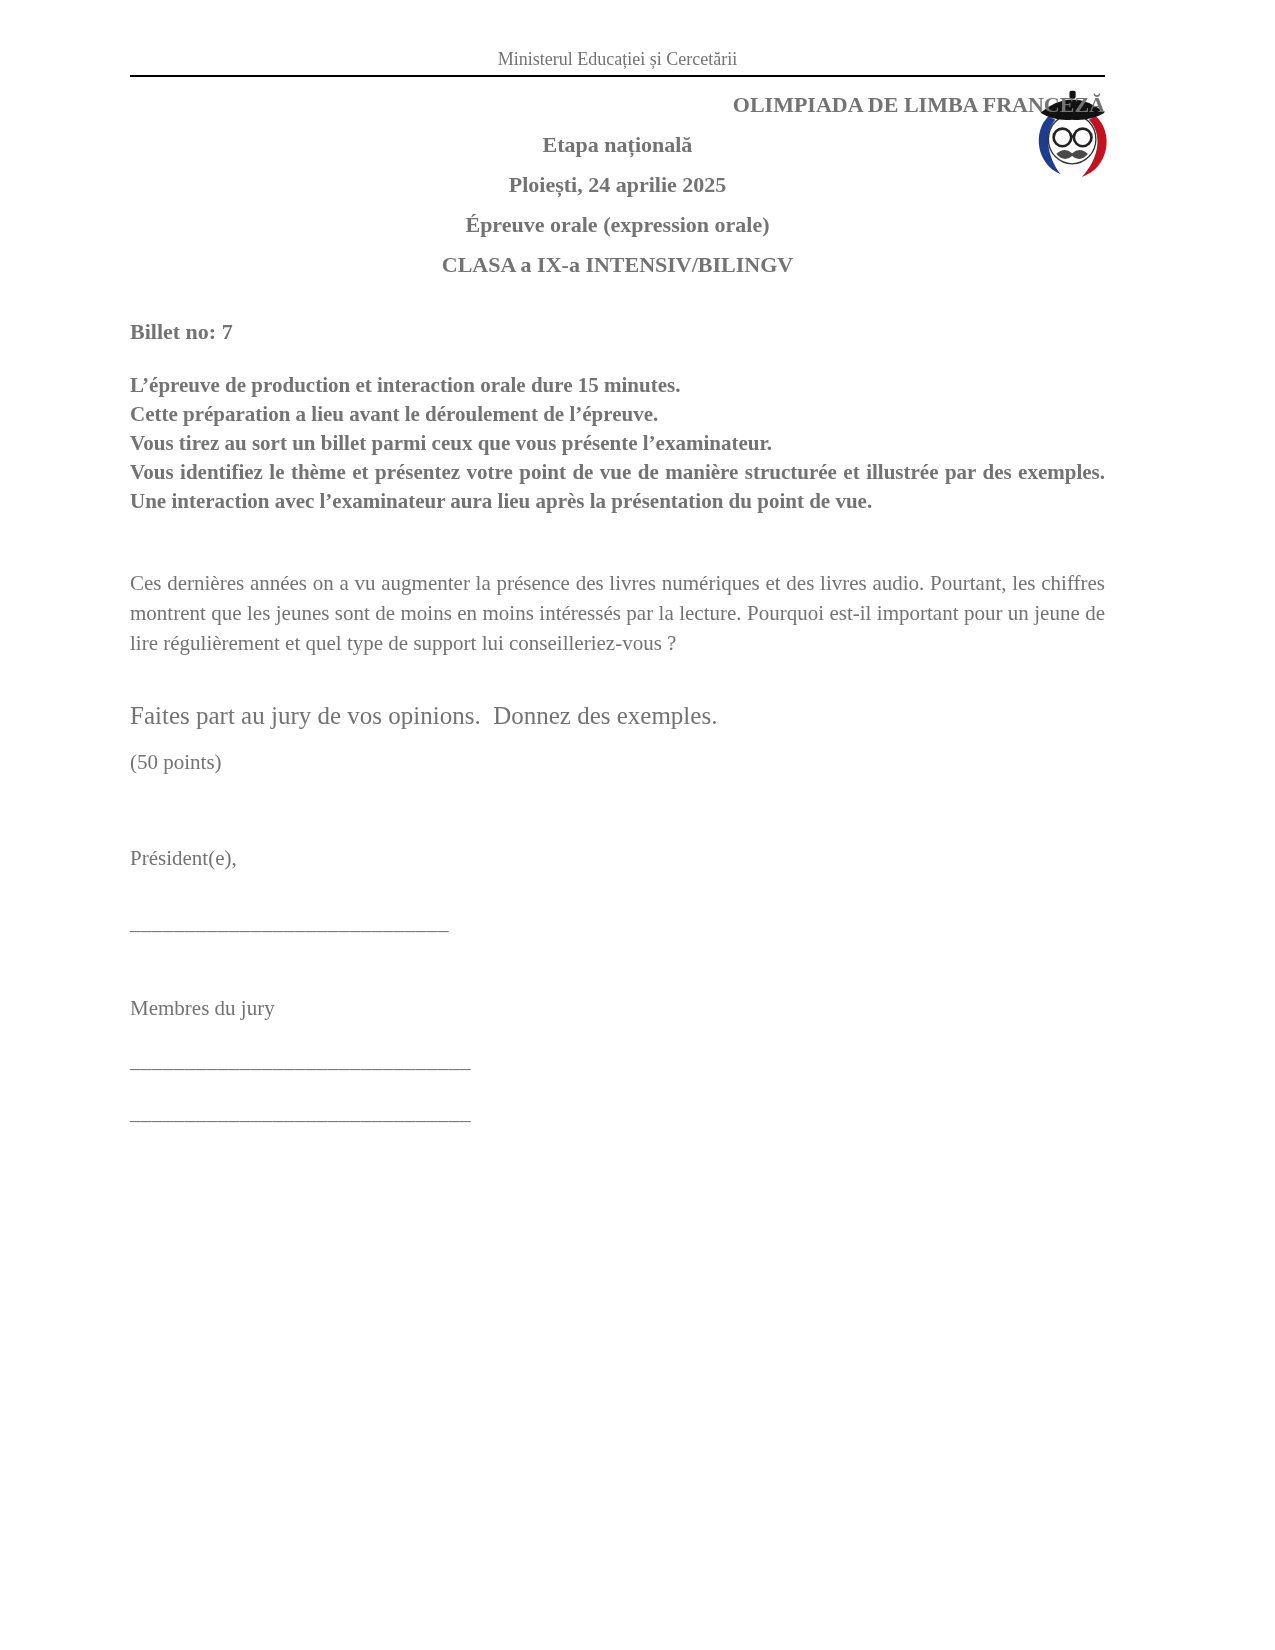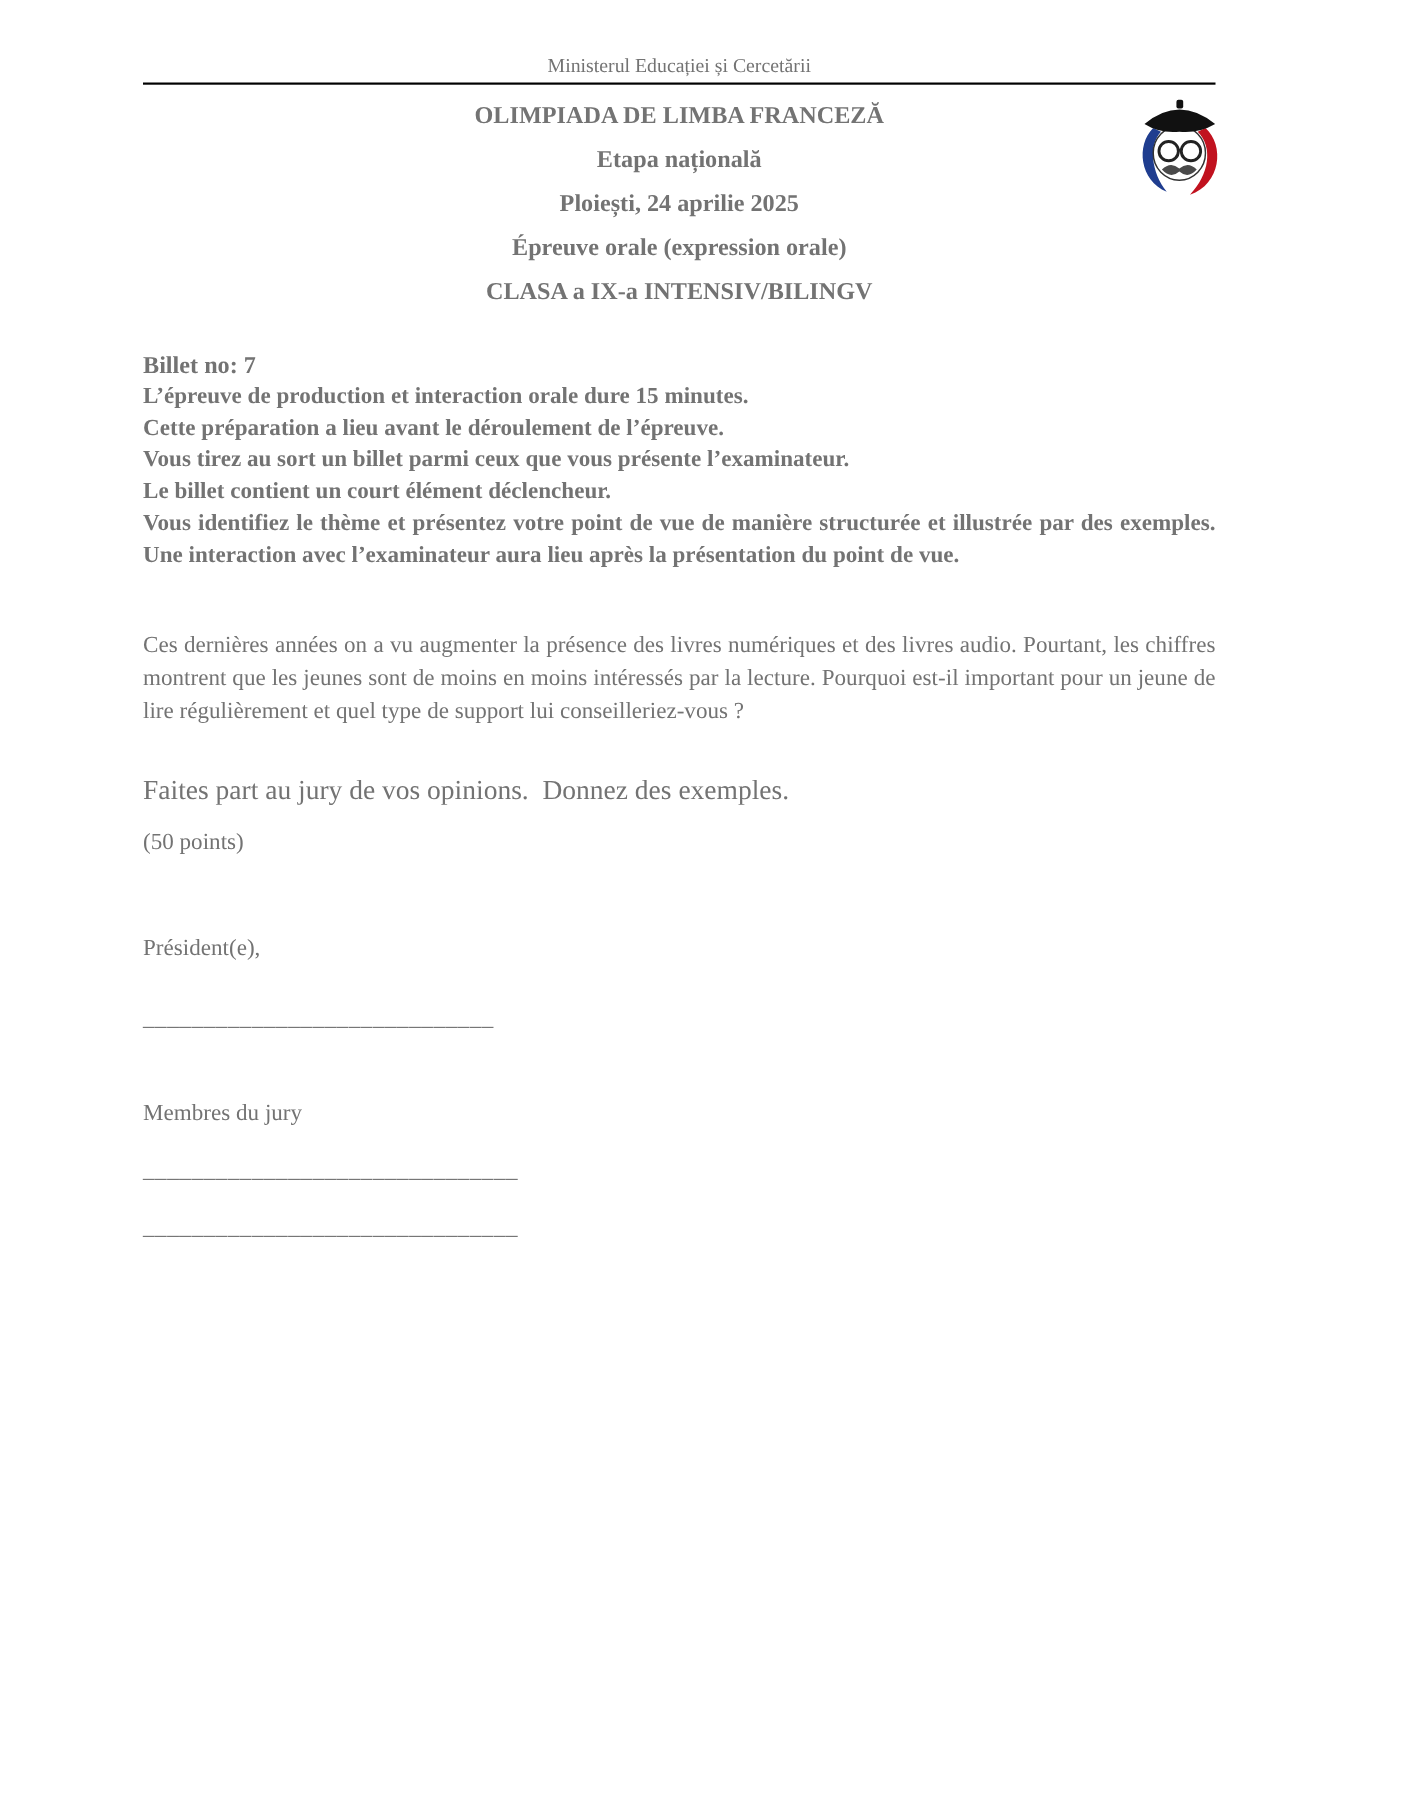--- a/index.html
+++ b/index.html
@@ -34,27 +34,28 @@
     height: 0;
     width: 100%;
   }
   .heading {
     text-align: center;
     font-weight: bold;
     font-size: 22px;
     line-height: 28px;
     margin-top: 12px;
   }
-  .heading.first { margin-top: 14px; }
+  .heading.first { margin-top: 14px; text-align: right; }
   .billet {
     font-weight: bold;
     font-size: 22px;
     margin-top: 40px;
   }
   .instructions {
+    margin-top: 26px;
     font-weight: bold;
     font-size: 21px;
     line-height: 29px;
     text-align: justify;
   }
   .subject-prompt {
     margin-top: 52px;
     font-size: 21px;
     line-height: 30px;
     text-align: justify;
@@ -135,21 +136,20 @@
     <div class="heading">Ploiești, 24 aprilie 2025</div>
     <div class="heading">Épreuve orale (expression orale)</div>
     <div class="heading">CLASA a IX-a INTENSIV/BILINGV</div>
 
     <div class="billet">Billet no: 7</div>
 
     <div class="instructions">
       <div>L’épreuve de production et interaction orale dure 15 minutes.</div>
       <div>Cette préparation a lieu avant le déroulement de l’épreuve.</div>
       <div>Vous tirez au sort un billet parmi ceux que vous présente l’examinateur.</div>
-      <div>Le billet contient un court élément déclencheur.</div>
       <div>Vous identifiez le thème et présentez votre point de vue de manière structurée et illustrée par des exemples. Une interaction avec l’examinateur aura lieu après la présentation du point de vue.</div>
     </div>
 
     <div class="subject-prompt">Ces dernières années on a vu augmenter la présence des livres numériques et des livres audio. Pourtant, les chiffres montrent que les jeunes sont de moins en moins intéressés par la lecture. Pourquoi est-il important pour un jeune de lire régulièrement et quel type de support lui conseilleriez-vous ?</div>
 
     <div class="subject-task">Faites part au jury de vos opinions.  Donnez des exemples.</div>
 
     <div class="points">(50 points)</div>
 
     <div class="president-label">Président(e),</div>

